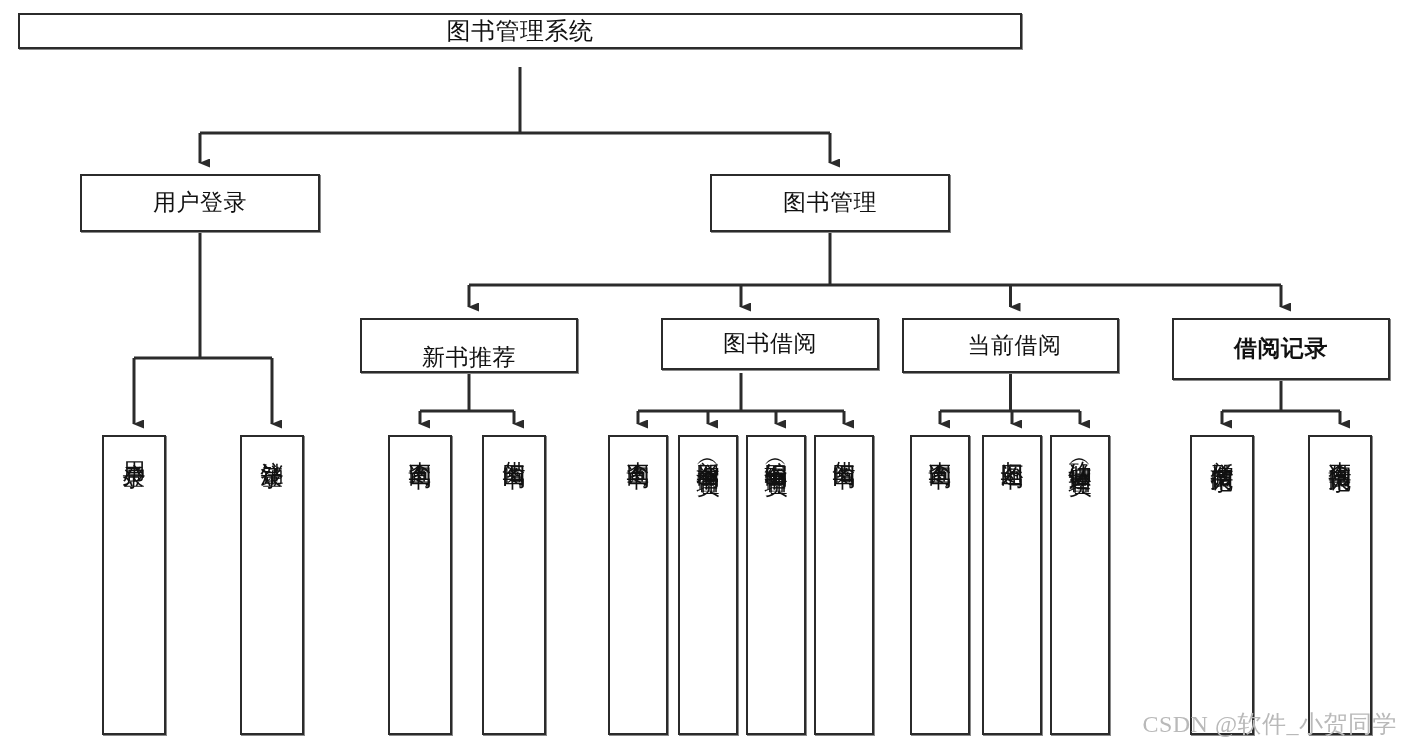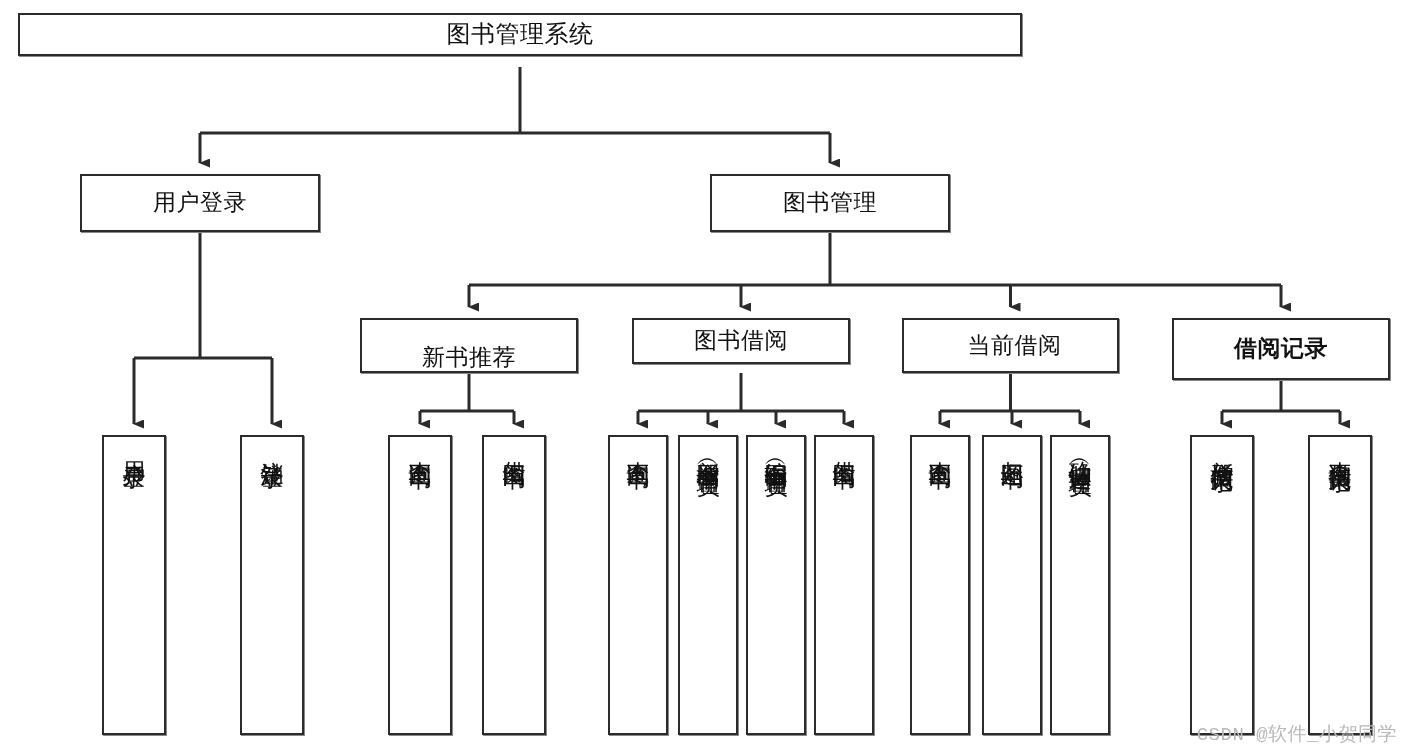--- a/index.html
+++ b/index.html
@@ -60,27 +60,27 @@
     font-size: 23px;
     line-height: 1.08;
     letter-spacing: 2px;
     white-space: nowrap;
   }
   .node.root .node-label { font-size: 24px; }
 
   #watermark {
     position: absolute;
     right: 8px;
-    bottom: 0;
-    font-size: 19px;
+    bottom: 7px;
+    font-size: 24px;
     color: #b9b9b9;
     letter-spacing: 0.5px;
     z-index: 5;
     white-space: nowrap;
-    font-family: Liberation Mono, monospace;
+    font-family: Liberation Serif, serif;
   }
 </style>
 </head>
 <body>
 
 <div id="diagram-root">
 
   <svg id="edges-layer" viewBox="0 0 1405 747" width="1405" height="747" xmlns="http://www.w3.org/2000/svg">
     <defs>
       <marker id="arrowhead" markerWidth="9" markerHeight="11" refX="4.5" refY="10" orient="auto" markerUnits="userSpaceOnUse">
@@ -118,33 +118,33 @@
         <path d="M 1012 411 L 1012 424" marker-end="url(#arrowhead)"></path>
         <path d="M 1080 411 L 1080 424" marker-end="url(#arrowhead)"></path>
         <path d="M 1281 373 L 1281 411"></path>
         <path d="M 1222 411 L 1340 411"></path>
         <path d="M 1222 411 L 1222 424" marker-end="url(#arrowhead)"></path>
         <path d="M 1340 411 L 1340 424" marker-end="url(#arrowhead)"></path>
       </g>
   </svg>
 
   <div id="nodes-layer">
-      <div class="node horizontal root" style="left: 18px; top: 13px; width: 1004px; height: 43px;">
+      <div class="node horizontal root" style="left: 18px; top: 13px; width: 1004px; height: 36px;">
         <span class="node-label">图书管理系统</span>
       </div>
       <div class="node horizontal" style="left: 80px; top: 174px; width: 240px; height: 58px;">
         <span class="node-label">用户登录</span>
       </div>
       <div class="node horizontal" style="left: 710px; top: 174px; width: 240px; height: 58px; font-family: Liberation Serif, serif;">
         <span class="node-label">图书管理</span>
       </div>
       <div class="node horizontal" style="left: 360px; top: 318px; width: 218px; height: 55px; align-items: flex-end;">
         <span class="node-label">新书推荐</span>
       </div>
-      <div class="node horizontal" style="left: 632px; top: 318px; width: 218px; height: 46px;">
+      <div class="node horizontal" style="left: 661px; top: 318px; width: 218px; height: 52px;">
         <span class="node-label">图书借阅</span>
       </div>
       <div class="node horizontal" style="left: 902px; top: 318px; width: 217px; height: 55px; padding-left: 8px;">
         <span class="node-label">当前借阅</span>
       </div>
       <div class="node horizontal" style="left: 1172px; top: 318px; width: 218px; height: 62px; font-weight: bold;">
         <span class="node-label">借阅记录</span>
       </div>
       <div class="node vertical" style="left: 102px; top: 435px; width: 64px; height: 300px;">
         <span class="node-label">用户登录</span>

